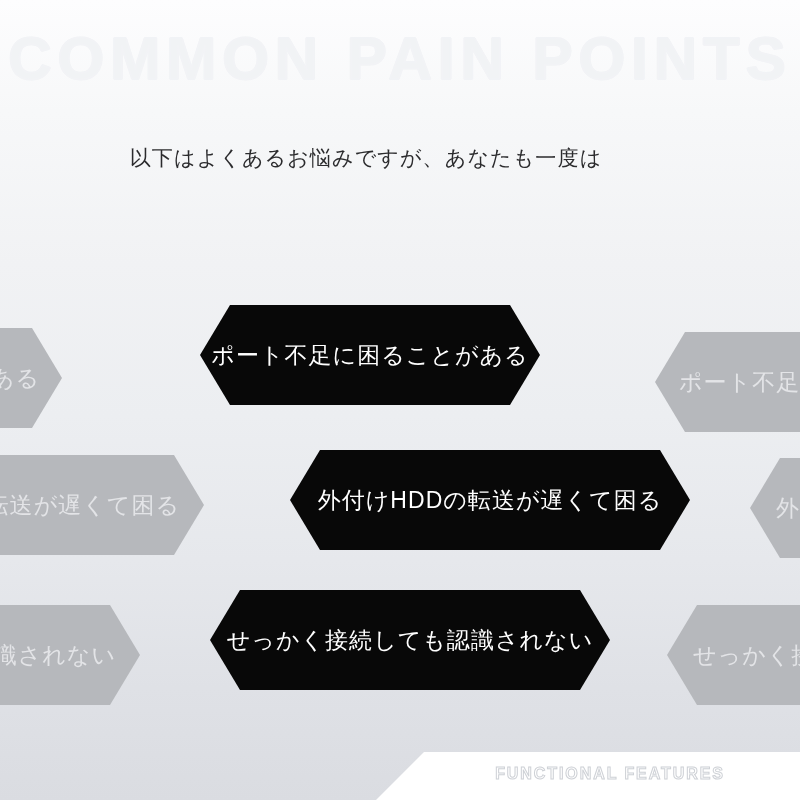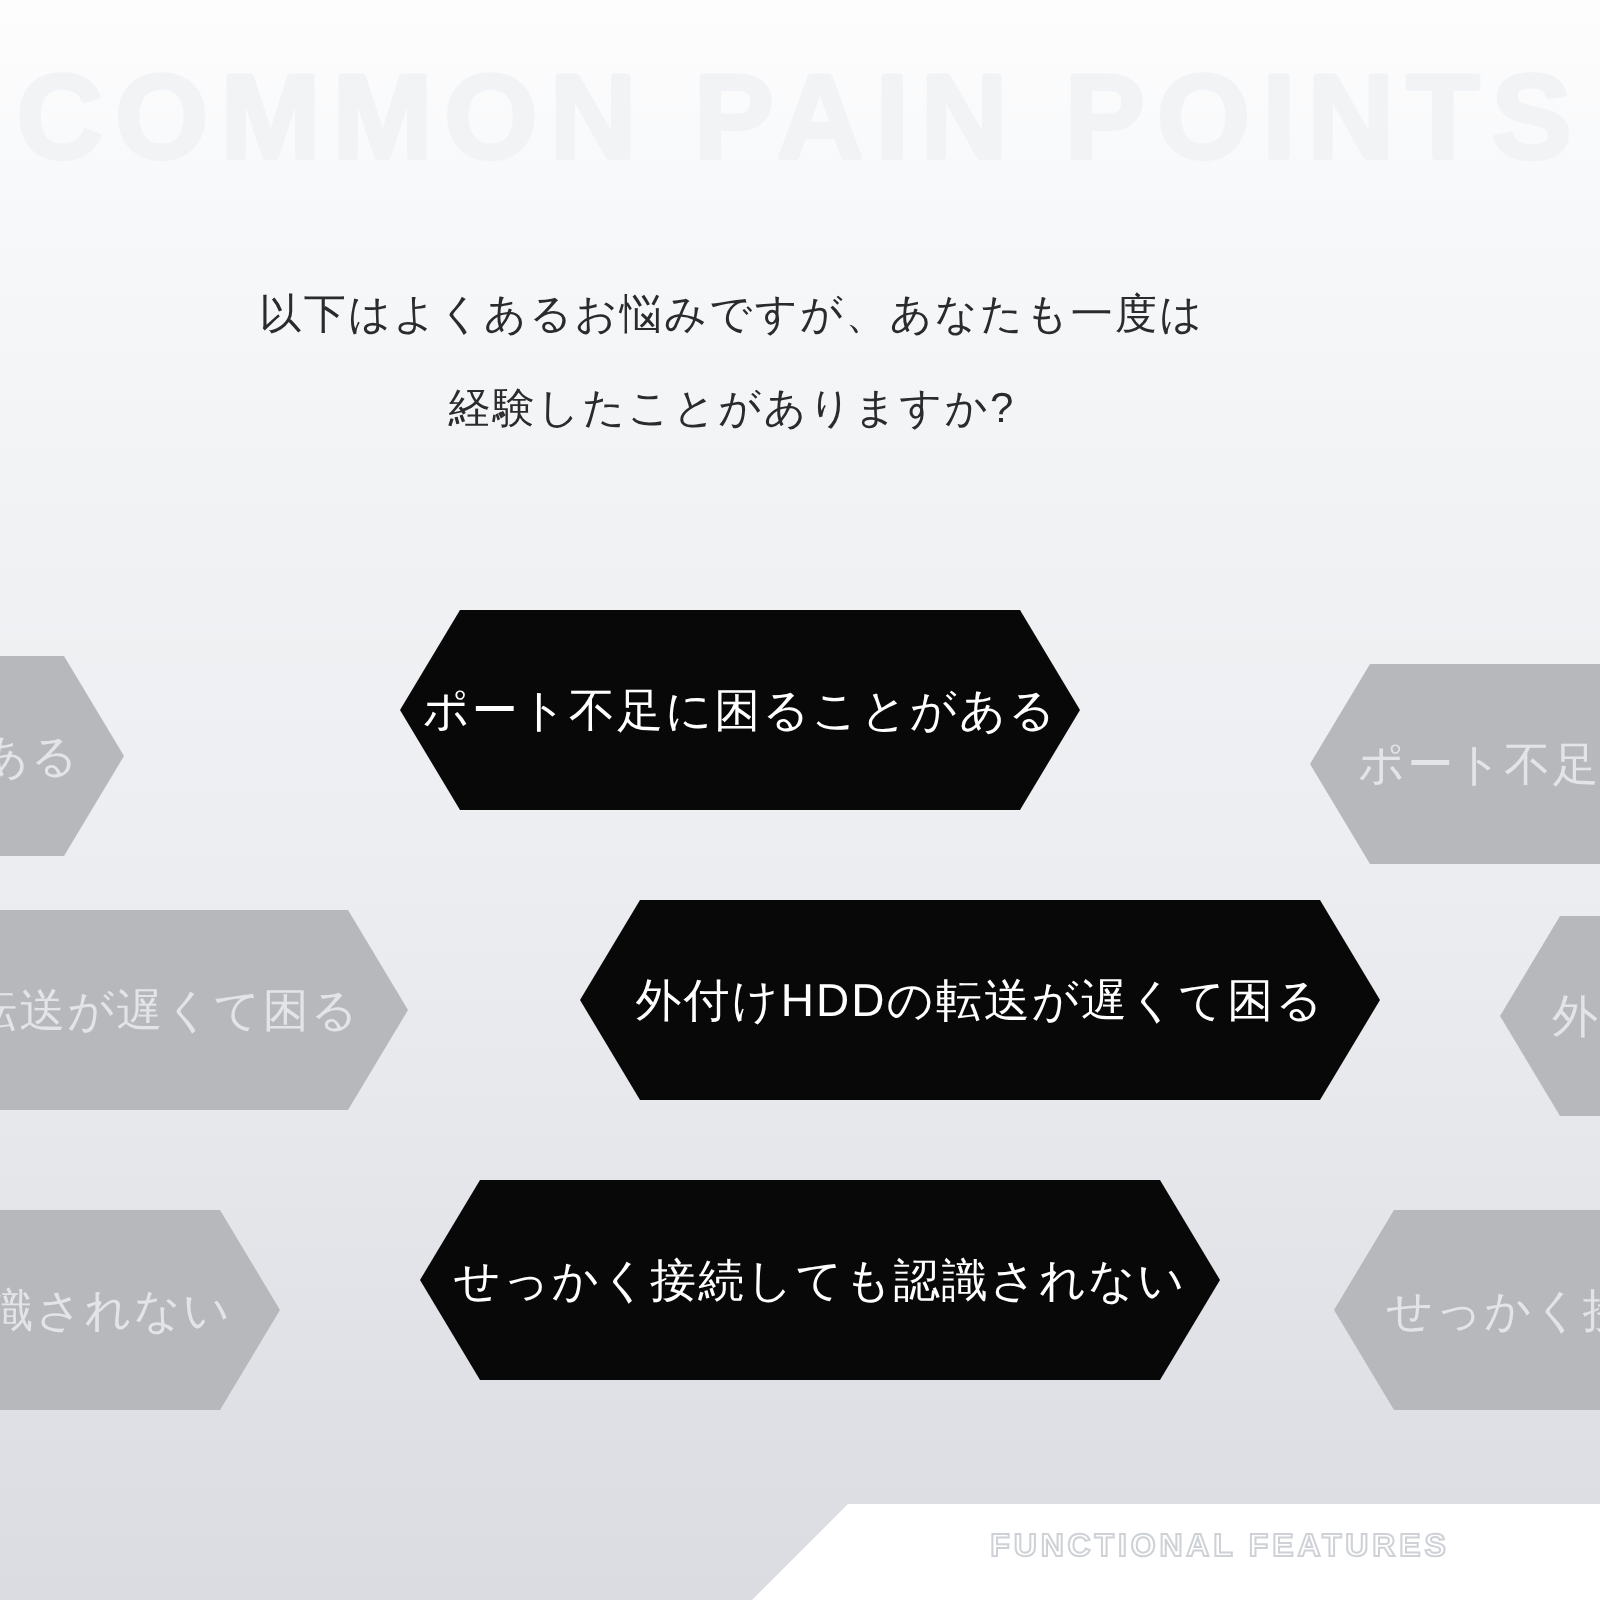--- a/index.html
+++ b/index.html
@@ -162,21 +162,20 @@
 <body>
 
 <div id="stage">
 
   <div id="title-main" class="outline-title">
     <span>COMMON PAIN POINTS</span>
   </div>
 
   <div id="subtitle">
     <span class="line">以下はよくあるお悩みですが、あなたも一度は</span>
-    <span class="line">経験したことがありますか?</span>
   </div>
 
   <div id="ghost-l1" class="hex ghost">
     <span class="hex-label">ポート不足に困ることがある</span>
   </div>
   <div id="ghost-l2" class="hex ghost">
     <span class="hex-label">外付けHDDの転送が遅くて困る</span>
   </div>
   <div id="ghost-l3" class="hex ghost">
     <span class="hex-label">せっかく接続しても認識されない</span>

